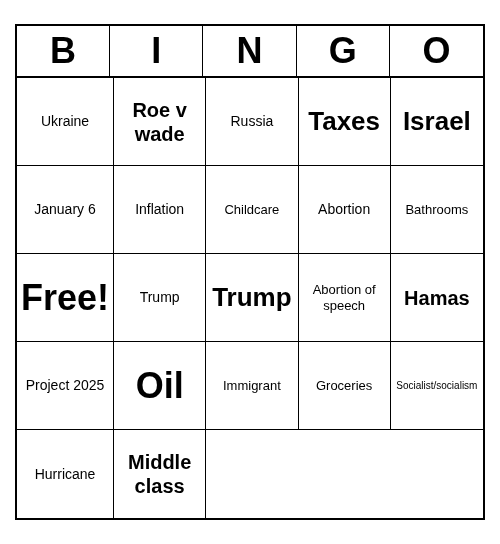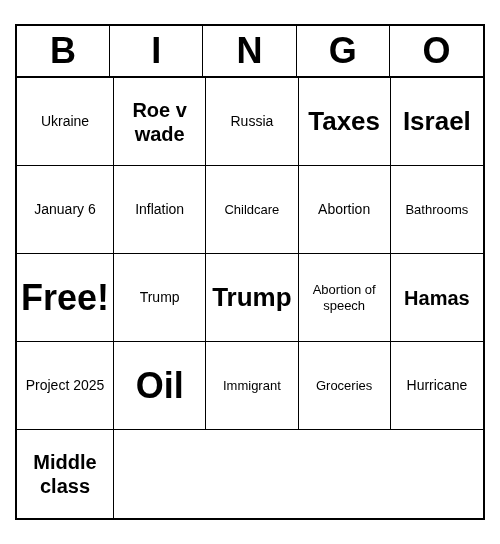--- a/index.html
+++ b/index.html
@@ -117,16 +117,17 @@
       <div class="bingo-cell small-text">Bathrooms</div>
       <div class="bingo-cell free">Free!</div>
       <div class="bingo-cell">Trump</div>
       <div class="bingo-cell large-text">Trump</div>
       <div class="bingo-cell small-text">Abortion of speech</div>
       <div class="bingo-cell medium-text">Hamas</div>
       <div class="bingo-cell">Project 2025</div>
       <div class="bingo-cell oil-text">Oil</div>
       <div class="bingo-cell small-text">Immigrant</div>
       <div class="bingo-cell small-text">Groceries</div>
+      <div class="bingo-cell" style="font-size: 10px;">Socialist/socialism</div>
       <div class="bingo-cell">Hurricane</div>
       <div class="bingo-cell medium-text">Middle class</div>
     </div>
 </div>
 
 </body></html>

